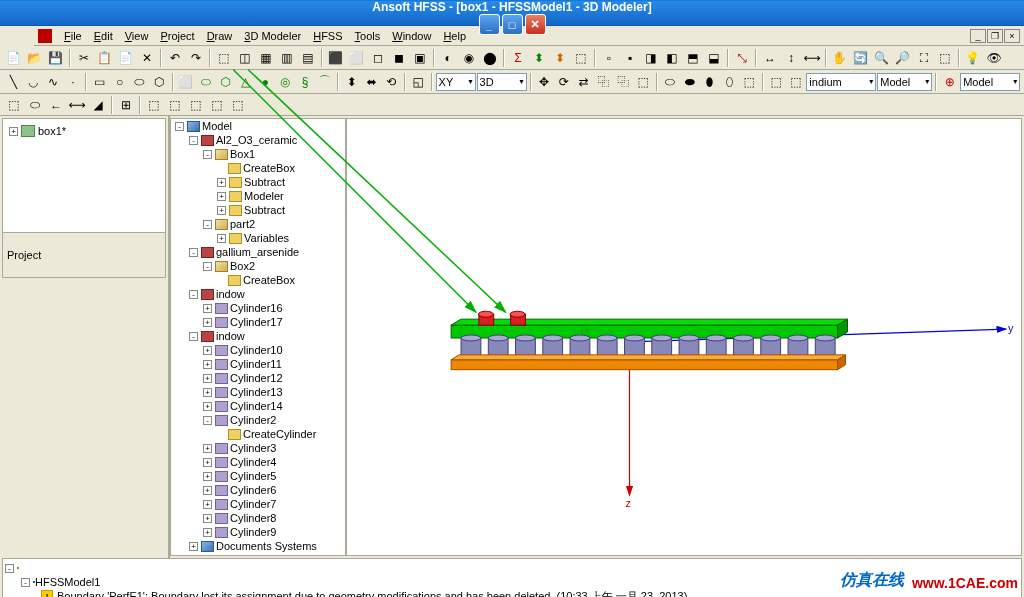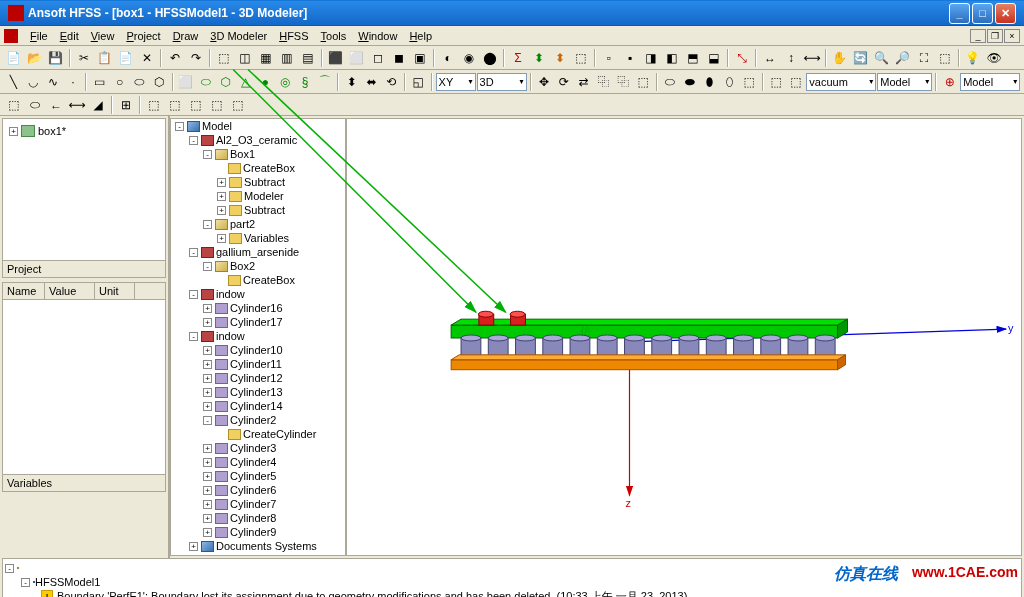--- a/index.html
+++ b/index.html
@@ -1,40 +1,40 @@
 <!DOCTYPE html>
 <html><head>
 <meta charset="utf-8">
 <style>
 * { box-sizing: border-box; margin: 0; padding: 0; font-family: "MS Sans Serif", Tahoma, Arial, sans-serif; font-size: 11px; }
 body { background: #ece9d8; width: 1024px; height: 597px; overflow: hidden; position: relative; }
-.titlebar { background: linear-gradient(to bottom, #0a6cce, #2889e8 5%, #1368c8 95%, #0a4a9e); height: 26px; display: flex; align-items: center; padding: 0 8px; color: #fff; }
+.titlebar { background: linear-gradient(to bottom, #0a6cce, #2889e8 5%, #1368c8 95%, #0a4a9e); height: 26px; display: flex; align-items: center; padding: 0 8px; color: #fff; flex-direction: column; }
 .titlebar .app-icon { width: 16px; height: 16px; background: #b00; margin-right: 4px; display: inline-block; }
 .titlebar .title { flex: 1; font-weight: bold; font-size: 12px; }
 .win-btns { display: flex; gap: 2px; }
 .win-btn { width: 21px; height: 21px; border: 1px solid #fff; border-radius: 3px; display: flex; align-items: center; justify-content: center; font-weight: bold; font-size: 11px; }
 .win-min, .win-max { background: linear-gradient(to bottom, #5aa6f0, #2a6ec0); color: #fff; }
 .win-close { background: linear-gradient(to bottom, #e88060, #c83020); color: #fff; }
-.menubar { background: #ece9d8; height: 20px; display: flex; align-items: center; padding: 0 4px; border-bottom: 1px solid #aca899; }
+.menubar { background: #ece9d8; height: 20px; display: flex; align-items: center; padding: 0 4px; border-bottom: 1px solid #aca899; margin-left: 34px; }
 .menubar .doc-icon { width: 14px; height: 14px; background: #b00; margin-right: 6px; display: inline-block; }
 .menu-item { padding: 2px 6px; cursor: default; }
 .menu-item u { text-decoration: underline; }
 .child-ctrl { margin-left: auto; display: flex; gap: 1px; }
 .child-btn { width: 16px; height: 14px; background: #ece9d8; border: 1px solid #888; font-size: 9px; display: flex; align-items:center; justify-content:center; }
 .toolbar-row { background: #ece9d8; height: 24px; display: flex; align-items: center; padding: 1px 4px; border-bottom: 1px solid #aca899; gap: 1px; }
 .tbtn { width: 20px; height: 20px; border: 1px solid transparent; display: flex; align-items: center; justify-content: center; font-size: 12px; cursor: default; }
 .tsep { width: 2px; height: 18px; border-left: 1px solid #aca899; border-right: 1px solid #fff; margin: 0 2px; }
 .tdrop { height: 18px; border: 1px solid #7f9db9; background: #fff; padding: 0 12px 0 2px; font-size: 11px; position: relative; min-width: 40px; display: flex; align-items:center; }
 .tdrop::after { content: "▾"; position: absolute; right: 2px; font-size: 8px; }
 .main { display: flex; height: 442px; }
 .left-col { width: 170px; display: flex; flex-direction: column; border-right: 2px solid #aca899; }
 .panel { border: 1px solid #aca899; background: #fff; margin: 2px; flex-shrink: 0; }
 .panel-project { height: 160px; display: flex; flex-direction: column; }
 .panel-body { flex: 1; overflow: auto; padding: 4px; }
-.panel-label { background: #ece9d8; padding: 2px 4px; border-top: 1px solid #aca899; font-size: 11px; }
+.panel-label { background: #ece9d8; padding: 16px 4px; border-top: 1px solid #aca899; font-size: 11px; }
 .panel-props { height: 210px; display: flex; flex-direction: column; }
 .props-header { display: flex; background: #ece9d8; border-bottom: 1px solid #aca899; }
 .props-header div { padding: 2px 4px; border-right: 1px solid #aca899; }
 .props-body { flex: 1; background: #fff; }
 .tab-bottom { background: #ece9d8; padding: 2px 4px; border-top: 1px solid #aca899; font-size: 11px; }
 .tree-panel { width: 176px; background: #fff; border: 1px solid #aca899; margin: 2px 0 2px 0; overflow: auto; font-size: 11px; }
 .tree-row { display: flex; align-items: center; height: 14px; white-space: nowrap; padding-right: 4px; }
 .tree-row .exp { width: 9px; height: 9px; border: 1px solid #888; display: inline-flex; align-items: center; justify-content: center; font-size: 8px; line-height: 7px; margin-right: 3px; background: #fff; flex-shrink: 0; }
 .tree-row .noexp { width: 11px; display: inline-block; flex-shrink: 0; }
 .tree-row .ticon { width: 13px; height: 11px; display: inline-block; margin-right: 2px; flex-shrink: 0; }
@@ -44,21 +44,21 @@
 .ic-cmd { background: #f0d060; border: 1px solid #b09020; }
 .ic-cyl { background: #b0a0d0; border: 1px solid #7060a0; }
 .viewport { flex: 1; background: #fff; position: relative; border: 1px solid #aca899; margin: 2px 2px 2px 0; }
 .msg-panel { height: 71px; background: #fff; border: 1px solid #aca899; margin: 0 2px 2px 2px; overflow: auto; font-size: 11px; padding: 2px; }
 .msg-row { display: flex; align-items: center; height: 14px; white-space: nowrap; }
 .warn-ic { width: 12px; height: 12px; background: #ffcc00; border: 1px solid #cc9900; margin-right: 4px; display: inline-flex; align-items:center; justify-content:center; font-size:8px; font-weight:bold; }
 .proj-item { display: flex; align-items: center; padding: 2px; }
 .proj-item .exp { width: 9px; height: 9px; border: 1px solid #888; display: inline-flex; align-items: center; justify-content: center; font-size: 8px; margin-right: 3px; }
 .proj-item .ficon { width: 14px; height: 12px; background: #8cc28c; border: 1px solid #4a884a; margin-right: 3px; }
 svg { overflow: visible; }
-.watermark { position: absolute; bottom: 12px; right: 6px; display: flex; align-items: flex-start; gap: 14px; }
+.watermark { position: absolute; bottom: 6px; right: 6px; display: flex; align-items: flex-end; gap: 8px; }
 .wm-text { color: #0066cc; font-style: italic; font-weight: bold; font-size: 16px; font-family: "SimHei", sans-serif; }
 .wm-url { color: #cc0000; font-weight: bold; font-size: 14px; font-family: Arial; }
 </style>
 </head>
 <body>
 
 <div class="titlebar">
   <span class="app-icon"></span>
   <span class="title">Ansoft HFSS - [box1 - HFSSModel1 - 3D Modeler]</span>
   <div class="win-btns">
@@ -173,21 +173,21 @@
   <div class="tbtn">⬚</div>
   <div class="tsep"></div>
   <div class="tbtn">⬭</div>
   <div class="tbtn">⬬</div>
   <div class="tbtn">⬮</div>
   <div class="tbtn">⬯</div>
   <div class="tbtn">⬚</div>
   <div class="tsep"></div>
   <div class="tbtn">⬚</div>
   <div class="tbtn">⬚</div>
-  <div class="tdrop" style="min-width:70px">vacuum</div>
+  <div class="tdrop" style="min-width:70px">indium</div>
   <div class="tdrop" style="min-width:55px">Model</div>
   <div class="tsep"></div>
   <div class="tbtn" style="color:#c00">⊕</div>
   <div class="tdrop" style="min-width:60px">Model</div>
 </div>
 
 <div class="toolbar-row" style="height:22px">
   <div class="tbtn">⬚</div>
   <div class="tbtn">⬭</div>
   <div class="tbtn">←</div>
@@ -208,29 +208,20 @@
   <div class="left-col">
     <div class="panel panel-project">
       <div class="panel-body">
         <div class="proj-item">
           <span class="exp">+</span>
           <span class="ficon"></span>
           <span>box1*</span>
         </div>
       </div>
       <div class="panel-label">Project</div>
-    </div>
-    <div class="panel panel-props">
-      <div class="props-header">
-        <div style="width:42px">Name</div>
-        <div style="width:50px">Value</div>
-        <div style="width:40px">Unit</div>
-      </div>
-      <div class="props-body"></div>
-      <div class="tab-bottom">Variables</div>
     </div>
   </div>
 
   <div class="tree-panel">
     <div id="tree-rows">
         <div class="tree-row" style="padding-left: 4px;">
           <span class="exp">-</span>
           <span class="ticon ic-model"></span>
           <span>Model</span>
         </div>

